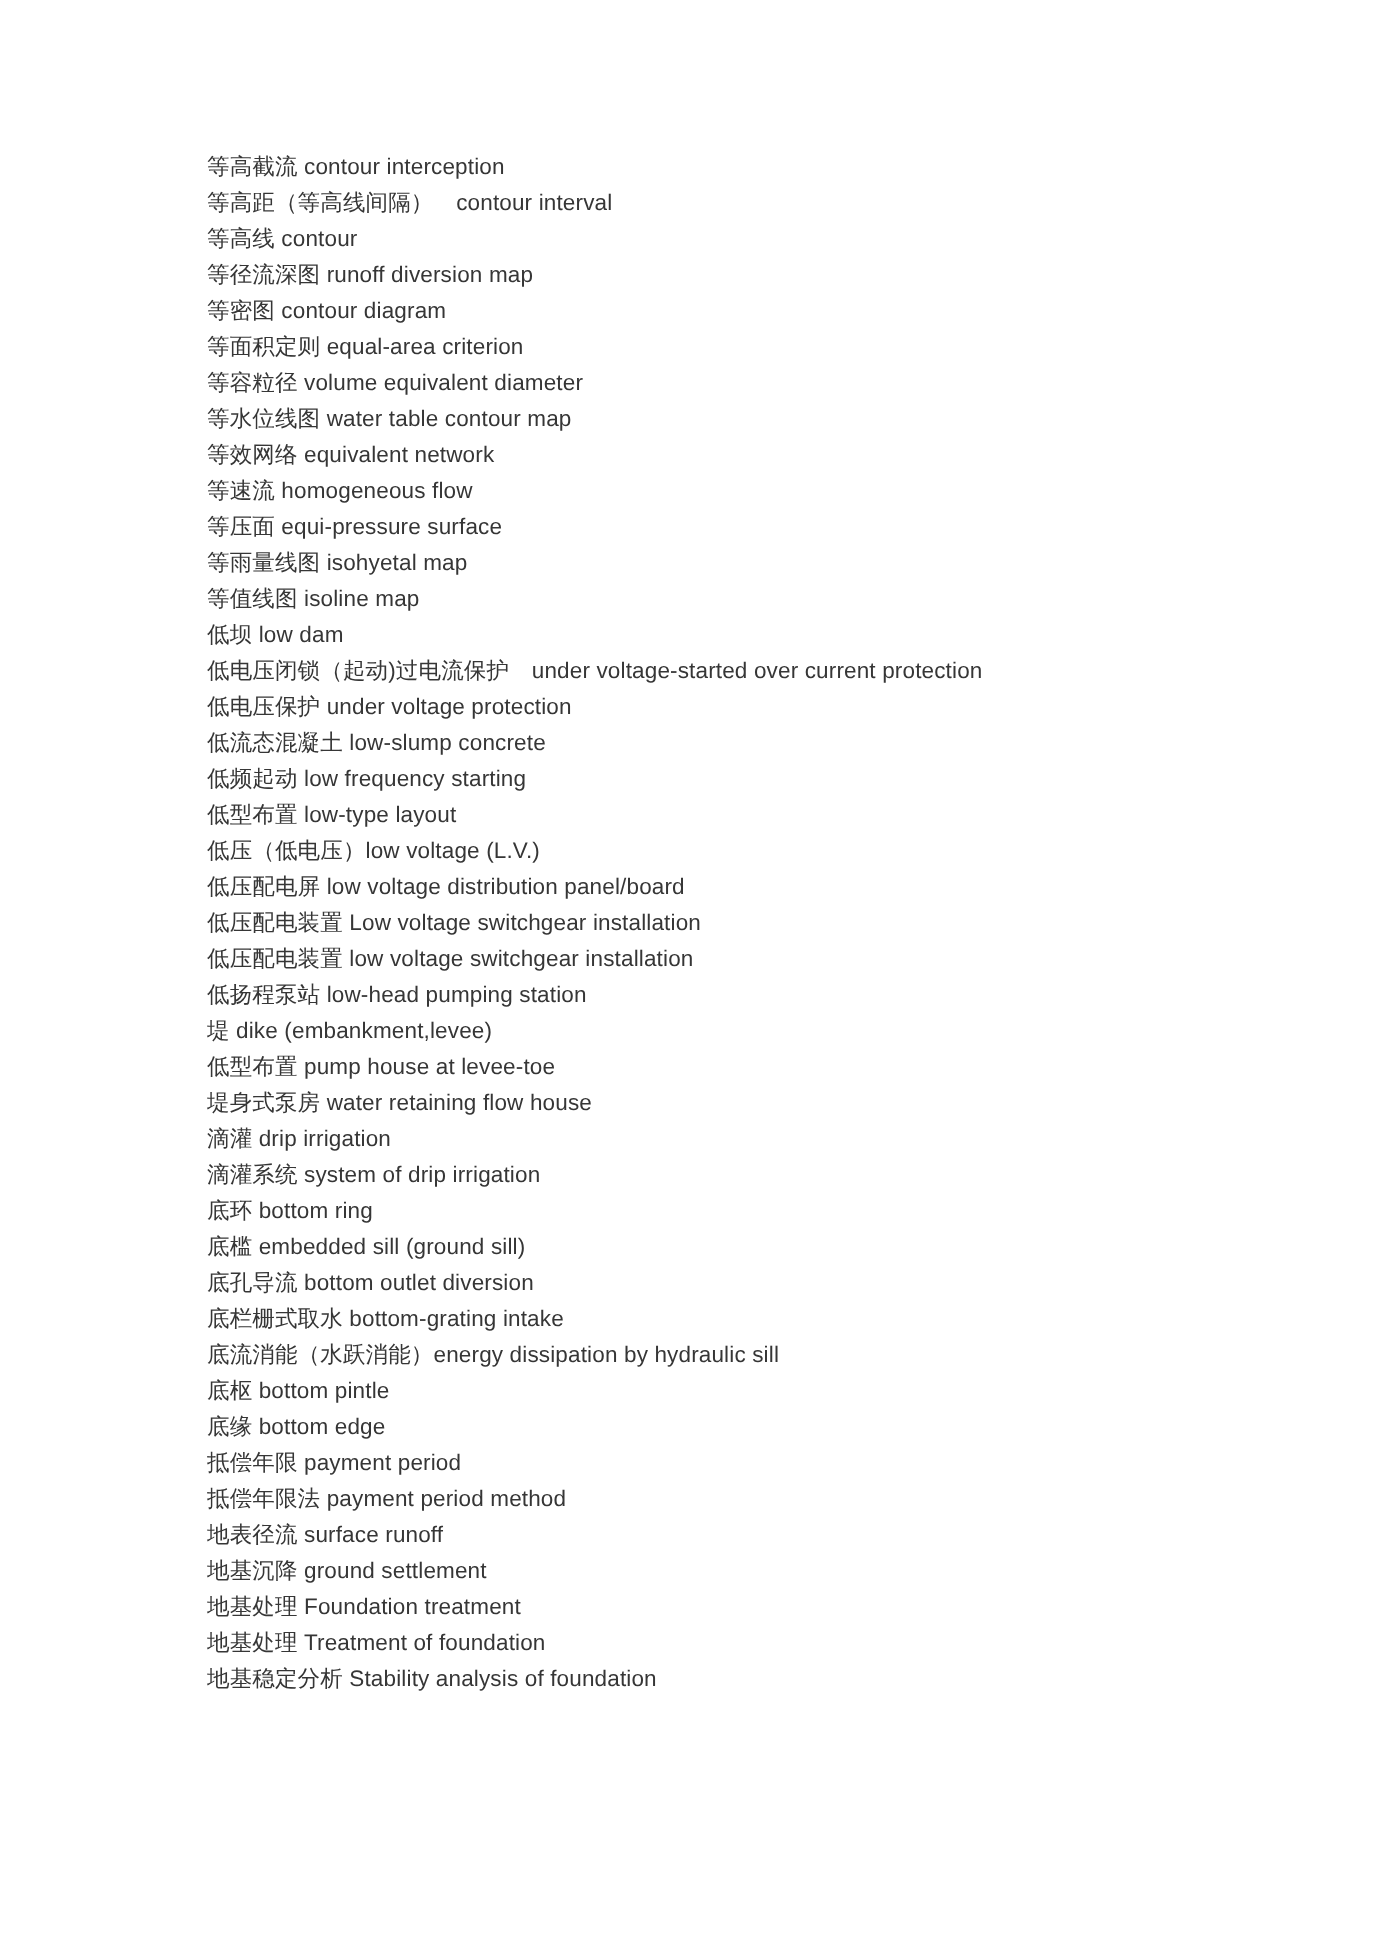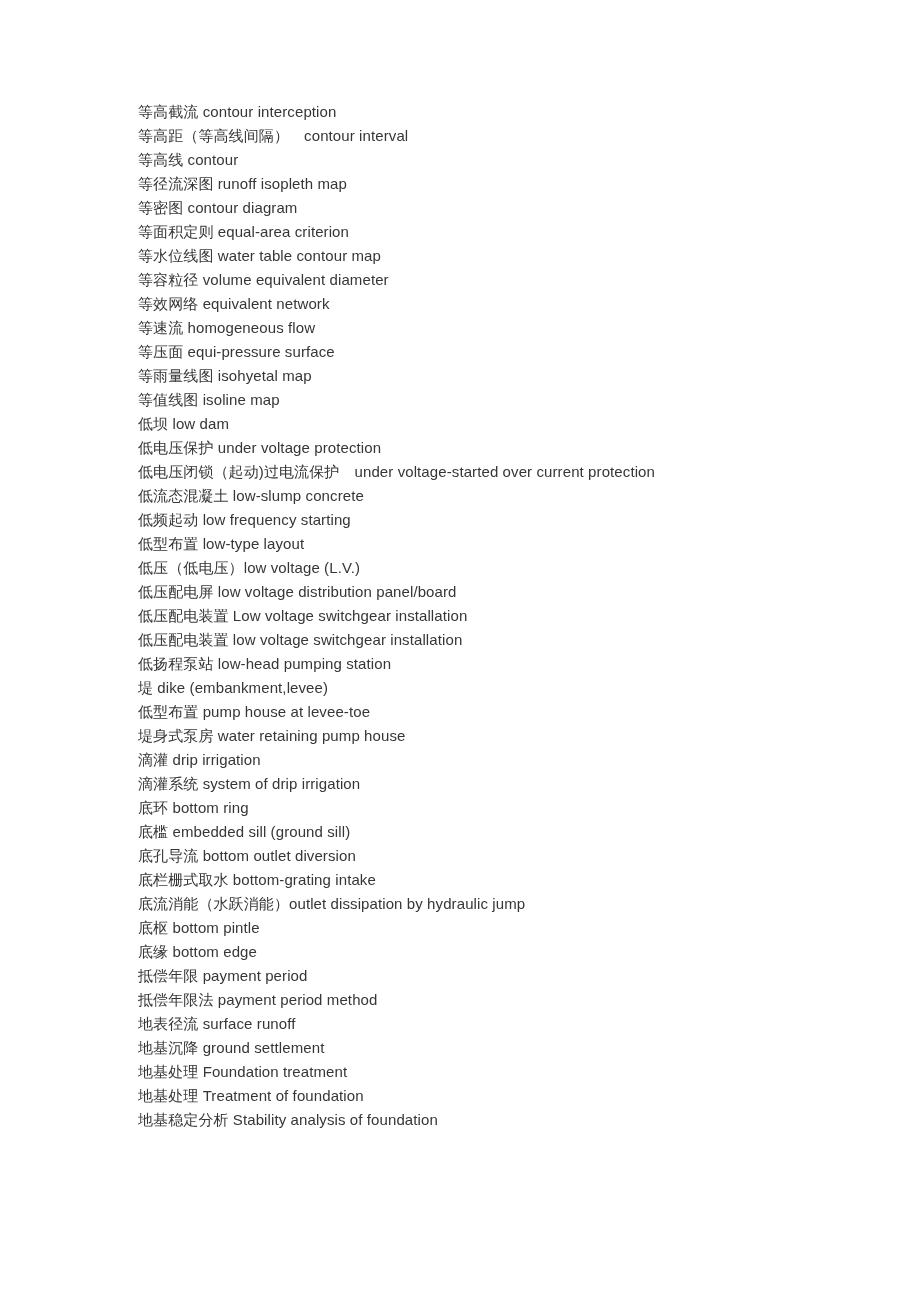--- a/index.html
+++ b/index.html
@@ -36,51 +36,51 @@
   }
 </style>
 </head>
 <body>
 
 <div class="page">
   <div class="glossary" id="glossary-list">
       <div class="entry">等高截流 contour interception</div>
       <div class="entry">等高距（等高线间隔）　contour interval</div>
       <div class="entry">等高线 contour</div>
-      <div class="entry">等径流深图 runoff isopleth map</div>
+      <div class="entry">等径流深图 runoff diversion map</div>
       <div class="entry">等密图 contour diagram</div>
       <div class="entry">等面积定则 equal-area criterion</div>
+      <div class="entry">等容粒径 volume equivalent diameter</div>
       <div class="entry">等水位线图 water table contour map</div>
-      <div class="entry">等容粒径 volume equivalent diameter</div>
       <div class="entry">等效网络 equivalent network</div>
       <div class="entry">等速流 homogeneous flow</div>
       <div class="entry">等压面 equi-pressure surface</div>
       <div class="entry">等雨量线图 isohyetal map</div>
       <div class="entry">等值线图 isoline map</div>
       <div class="entry">低坝 low dam</div>
+      <div class="entry">低电压闭锁（起动)过电流保护　under voltage-started over current protection</div>
       <div class="entry">低电压保护 under voltage protection</div>
-      <div class="entry">低电压闭锁（起动)过电流保护　under voltage-started over current protection</div>
       <div class="entry">低流态混凝土 low-slump concrete</div>
       <div class="entry">低频起动 low frequency starting</div>
       <div class="entry">低型布置 low-type layout</div>
       <div class="entry">低压（低电压）low voltage (L.V.)</div>
       <div class="entry">低压配电屏 low voltage distribution panel/board</div>
       <div class="entry">低压配电装置 Low voltage switchgear installation</div>
       <div class="entry">低压配电装置 low voltage switchgear installation</div>
       <div class="entry">低扬程泵站 low-head pumping station</div>
       <div class="entry">堤 dike (embankment,levee)</div>
       <div class="entry">低型布置 pump house at levee-toe</div>
-      <div class="entry">堤身式泵房 water retaining pump house</div>
+      <div class="entry">堤身式泵房 water retaining flow house</div>
       <div class="entry">滴灌 drip irrigation</div>
       <div class="entry">滴灌系统 system of drip irrigation</div>
       <div class="entry">底环 bottom ring</div>
       <div class="entry">底槛 embedded sill (ground sill)</div>
       <div class="entry">底孔导流 bottom outlet diversion</div>
       <div class="entry">底栏栅式取水 bottom-grating intake</div>
-      <div class="entry">底流消能（水跃消能）outlet dissipation by hydraulic jump</div>
+      <div class="entry">底流消能（水跃消能）energy dissipation by hydraulic sill</div>
       <div class="entry">底枢 bottom pintle</div>
       <div class="entry">底缘 bottom edge</div>
       <div class="entry">抵偿年限 payment period</div>
       <div class="entry">抵偿年限法 payment period method</div>
       <div class="entry">地表径流 surface runoff</div>
       <div class="entry">地基沉降 ground settlement</div>
       <div class="entry">地基处理 Foundation treatment</div>
       <div class="entry">地基处理 Treatment of foundation</div>
       <div class="entry">地基稳定分析 Stability analysis of foundation</div>
     </div>

